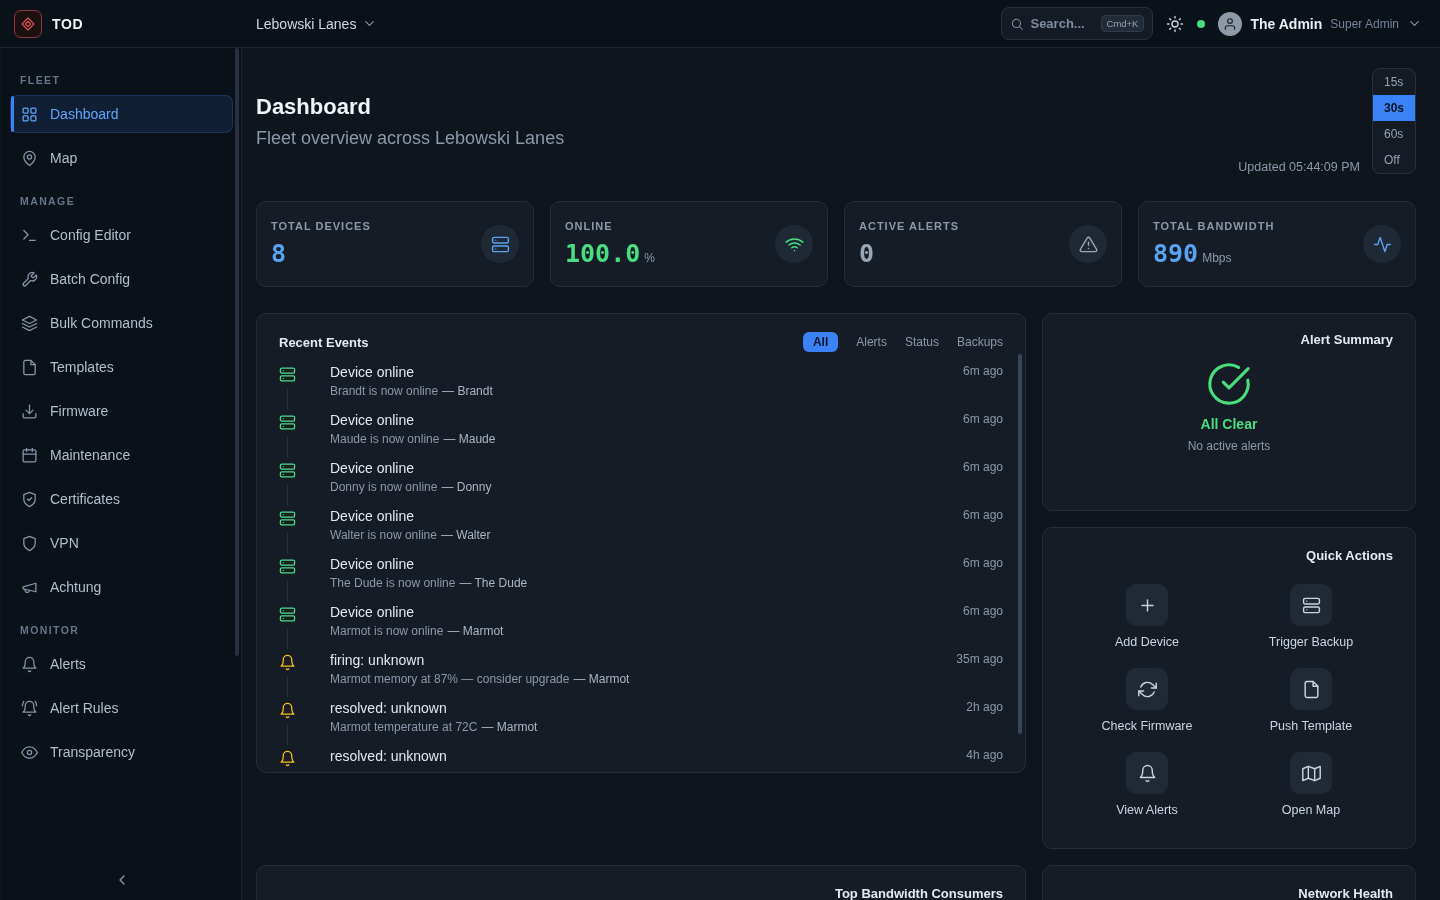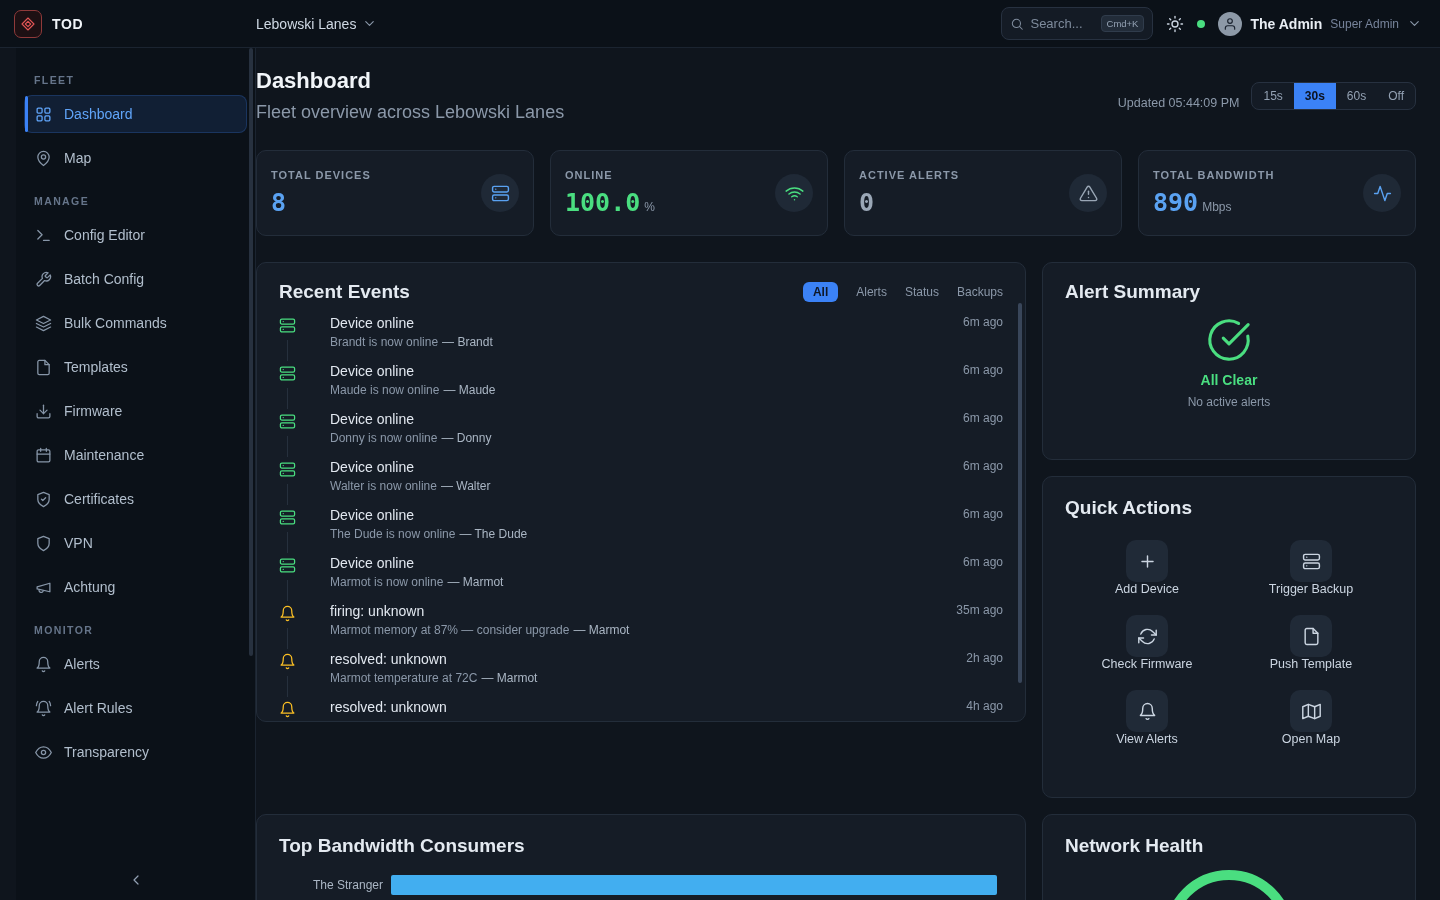--- a/index.html
+++ b/index.html
@@ -14,55 +14,55 @@
   .topbar { position:absolute; top:0; left:0; width:1440px; height:48px; background:#0b1118; border-bottom:1px solid #1b2430; display:flex; align-items:center; z-index:20; }
   .brand { width:240px; display:flex; align-items:center; gap:10px; padding-left:14px; flex-shrink:0; }
   .logo { width:28px; height:28px; border-radius:7px; background:#1d1013; border:1px solid #8f3a3a; display:flex; align-items:center; justify-content:center; color:#e25555; }
   .logo .ic { width:16px; height:16px; stroke-width:1.6; }
   .brand-name { font-weight:700; font-size:14px; letter-spacing:.6px; color:#f1f5f9; }
   .org-switcher { display:flex; align-items:center; gap:6px; color:#cfd9e4; font-size:14px; margin-left:16px; cursor:pointer; }
   .chev { width:15px; height:15px; color:#8b98a9; }
   .topbar-right { margin-left:auto; display:flex; align-items:center; gap:13px; padding-right:18px; }
   .search-box { width:152px; height:33px; background:#141b25; border:1px solid #273140; border-radius:8px; display:flex; align-items:center; gap:6px; padding:0 8px; color:#7e8b9c; }
   .search-box .ic { width:14px; height:14px; flex-shrink:0; }
-  .search-input { flex:1; min-width:0; background:transparent; border:none; outline:none; color:#cfd9e4; font-size:13px; font-family:inherit; }
+  .search-input { flex:1; min-width:0; background:transparent; border:none; outline:none; color:#cfd9e4; font-size:13px; font-family:inherit;font-weight:bold; }
   .search-input::placeholder { color:#7e8b9c; }
   .kbd { background:#222c39; border:1px solid #303c4c; border-radius:4px; font-size:9.5px; padding:2px 5px; color:#93a1b3; white-space:nowrap; }
   .icon-btn { color:#cbd5e1; cursor:pointer; display:flex; }
   .status-dot { width:8px; height:8px; border-radius:50%; background:#4ade80; }
   .user-menu { display:flex; align-items:center; gap:8px; cursor:pointer; }
   .avatar { width:24px; height:24px; border-radius:50%; background:#8d99a7; color:#1a222e; display:flex; align-items:center; justify-content:center; }
   .avatar .ic { width:14px; height:14px; stroke-width:2; }
   .user-name { font-size:14px; font-weight:600; color:#e9eef4; }
   .user-role { font-size:12px; color:#76839a; }
 
   
-  .sidebar { position:absolute; top:48px; left:16px; width:240px; height:852px; background:#0b1118; border-right:1px solid #1b2430; padding:14px 8px 0; overflow:hidden; }
+  .sidebar { position:absolute; top:48px; left:2px; width:240px; height:852px; background:#0b1118; border-right:1px solid #1b2430; padding:14px 8px 0; overflow:hidden; }
   .section-label { font-size:10.5px; letter-spacing:1.4px; color:#66758a; font-weight:700; padding:12px 10px 9px; }
   .nav-item { display:flex; align-items:center; gap:12px; height:38px; padding:0 10px; border-radius:8px; color:#b2bfcd; font-size:14px; margin-bottom:6px; cursor:pointer; position:relative; border:1px solid transparent; }
   .nav-item .ic { width:17px; height:17px; color:#8796a8; flex-shrink:0; }
   .nav-item.active { background:rgba(59,130,246,0.13); border-color:rgba(59,130,246,0.22); color:#60a5fa; }
   .nav-item.active .ic { color:#60a5fa; }
   .nav-item.active::before { content:""; position:absolute; left:0; top:0; bottom:0; width:3px; background:#3b82f6; border-radius:3px; }
   .sb-scroll { position:absolute; right:2px; top:0; width:4px; height:608px; background:#27313f; border-radius:2px; }
   .sidebar-footer { position:absolute; bottom:4px; left:0; right:0; height:32px; display:flex; align-items:center; justify-content:center; color:#93a1b3; cursor:pointer; }
 
   
   .main { position:absolute; left:240px; top:48px; width:1200px; height:852px; padding:20px 24px 0 16px; overflow:hidden; }
   .page-header { display:flex; justify-content:space-between; align-items:center; }
   .page-title { font-size:22px; font-weight:700; color:#f1f5f9; }
   .page-sub { font-size:18px; color:#8b98a9; margin-top:8px; }
   .header-right { display:flex; align-items:flex-end; }
   .updated { font-size:12.5px; color:#8b98a9; }
-  .seg { display:flex; background:#141b25; border:1px solid #273140; border-radius:8px; overflow:hidden; margin-left:12px; }
+  .seg { display:flex; background:#141b25; border:1px solid #273140; border-radius:8px; overflow:hidden; margin-left:12px;flex-direction:column; }
   .seg-btn { font-size:12px; color:#93a1b3; padding:6px 11px; cursor:pointer; }
   .seg-btn.active { background:#3b82f6; color:#0b1220; font-weight:700; }
 
   .card { background:#151c26; border:1px solid #232d3a; border-radius:10px; }
-  .card-title { font-size:19px; font-weight:600; color:#e4eaf1; }
+  .card-title { font-size:13px; font-weight:600; color:#e4eaf1;text-align:right; }
 
   
   .stats { display:grid; grid-template-columns:repeat(4,1fr); gap:16px; margin-top:27px; }
   .stat-card { height:86px; padding:17px 14px; display:flex; justify-content:space-between; align-items:center; }
   .stat-label { font-size:11px; letter-spacing:1px; color:#8b98a9; font-weight:700; }
   .stat-value { font-family:"DejaVu Sans Mono","Liberation Mono",monospace; font-size:25px; font-weight:700; margin-top:7px; }
   .stat-unit { font-size:12px; color:#8b98a9; font-weight:400; margin-left:4px; font-family:"Liberation Sans","DejaVu Sans",sans-serif; }
   .stat-icon { width:38px; height:38px; border-radius:50%; background:#1f2936; display:flex; align-items:center; justify-content:center; }
   .stat-icon .ic { width:19px; height:19px; }
   .c-blue { color:#5aa2f2; } .c-green { color:#4ade80; } .c-muted { color:#9aa7b6; } .c-amber { color:#fbbf24; }
@@ -93,21 +93,21 @@
   .alert-card { height:198px; padding:18px 22px; }
   .alert-body { display:flex; flex-direction:column; align-items:center; margin-top:14px; }
   .check-big { width:46px; height:46px; color:#4ade80; }
   .check-big .ic { width:46px; height:46px; stroke-width:1.6; }
   .all-clear { color:#4ade80; font-size:14px; font-weight:600; margin-top:9px; }
   .no-alerts { color:#8b98a9; font-size:12px; margin-top:7px; }
 
   
   .qa-card { height:322px; padding:20px 22px; }
   .qa-grid { display:grid; grid-template-columns:1fr 1fr; row-gap:15px; margin-top:19px; }
-  .qa { display:flex; flex-direction:column; align-items:center; cursor:pointer; padding:2px 0; }
+  .qa { display:flex; flex-direction:column; align-items:center; gap:9px; cursor:pointer; padding:2px 0; }
   .qa-icon { width:42px; height:42px; border-radius:10px; background:#202a37; display:flex; align-items:center; justify-content:center; color:#cbd5e1; }
   .qa-icon .ic { width:19px; height:19px; }
   .qa-label { font-size:12.5px; color:#cbd5e1; }
 
   
   .bw-card { height:240px; padding:20px 22px; margin-top:92px; }
   .bw-rows { margin-top:13px; }
   .bw-row { display:flex; align-items:center; height:29px; }
   .bw-label { width:112px; text-align:right; font-size:12px; color:#aab6c4; padding-right:8px; flex-shrink:0; }
   .bw-track { flex:1; }

